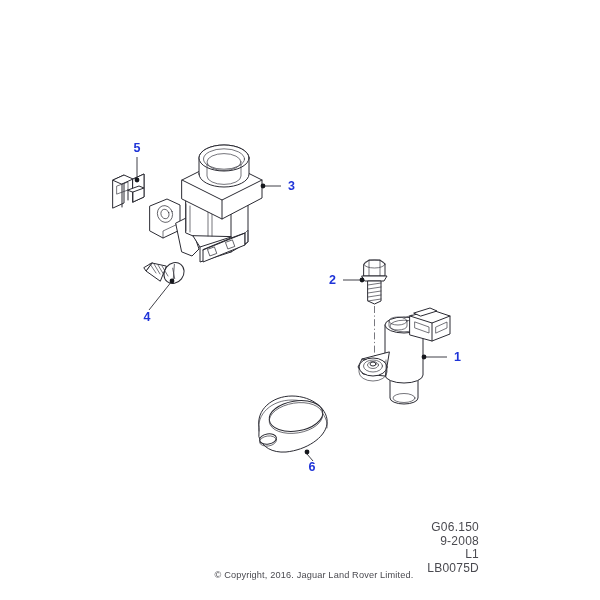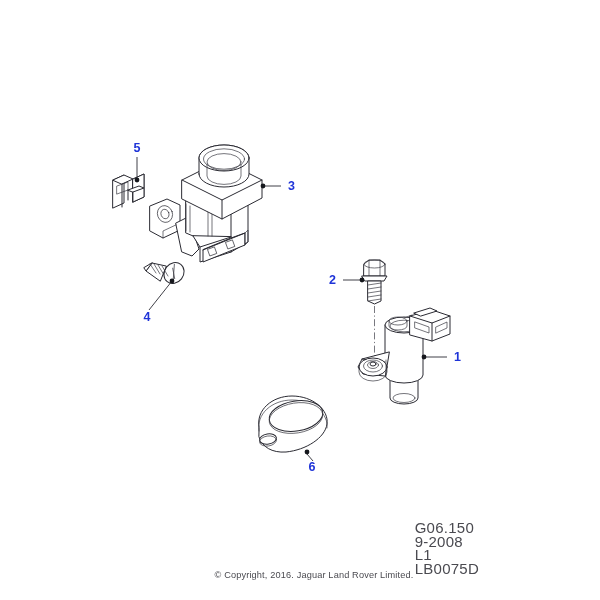--- a/index.html
+++ b/index.html
@@ -71,23 +71,23 @@
     font-family: "Liberation Sans", sans-serif;
     font-size: 12.5px;
     font-weight: bold;
     fill: #1f34d8;
     dominant-baseline: middle;
   }
   .meta-block {
     position: absolute;
     right: 121px;
     top: 521px;
-    text-align: left;
-    font-family: "Liberation Sans", sans-serif;
-    font-size: 15px;
+    text-align: right;
+    font-family: "Liberation Sans", sans-serif;
+    font-size: 12px;
     color: #4a4a50;
     line-height: 13.6px;
     white-space: nowrap;
   }
   .meta-block div { letter-spacing: 0.25px; }
   .copyright {
     position: absolute;
     left: 0;
     top: 570px;
     width: 600px;

